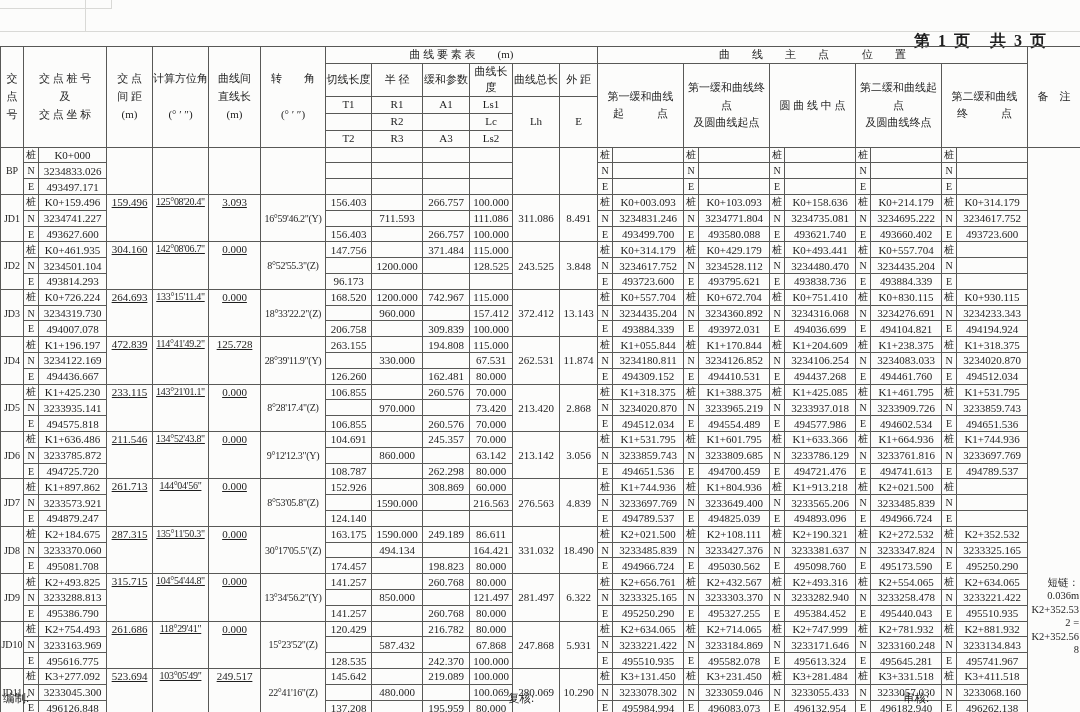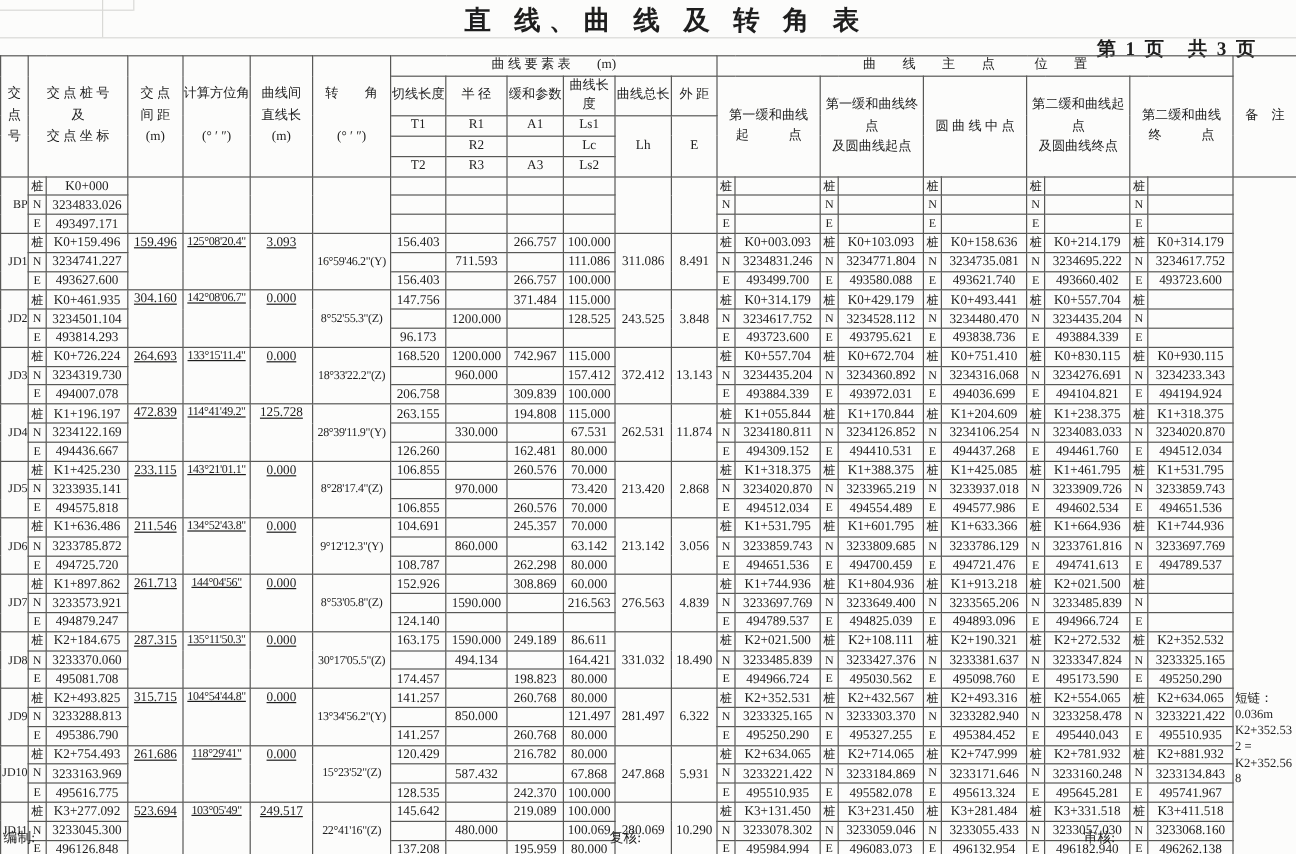--- a/index.html
+++ b/index.html
@@ -15,35 +15,34 @@
   .fl4{top:31px;left:0;width:1080px;height:1px;}
   table.sheet{position:absolute;top:46px;left:0;width:1080px;border-collapse:collapse;table-layout:fixed;}
   .sheet th,.sheet td{border:1px solid #585856;padding:0;overflow:hidden;}
   thead th{font-weight:normal;font-size:11px;text-align:center;vertical-align:middle;
            white-space:pre-line;line-height:1.45;margin-top:36px;}
   .h1 th{height:16px;} .h2 th{height:16px;} .h3 th{height:14px;} .h4 th{height:13px;font-family:Liberation Serif, serif;} .h5 th{height:13px;}
   th.hv{line-height:1.6;}
   tbody tr{height:15.8px;}
   tbody td{font-size:11px;text-align:center;white-space:nowrap;vertical-align:middle;}
   td.lab{font-size:10px;}
-  td.jd{font-size:10px;text-align:right;}
+  td.jd{font-size:10px;}
   td.ang{font-size:10px;letter-spacing:-0.3px;}
   td.top{vertical-align:top;padding-top:1px;text-decoration:underline;}
   td.remark{position:relative;vertical-align:top;}
-  .note{position:absolute;top:428px;left:1px;right:1px;text-align:left;
+  .note{position:absolute;top:428px;left:1px;right:1px;text-align:right;
         font-size:10.5px;line-height:13.5px;white-space:pre-line;word-break:break-all;}
   .footer{position:absolute;top:689px;left:0;width:1080px;height:20px;font-size:11.5px;}
   .footer span{position:absolute;top:2px;}
   .f-left{left:3px;} .f-mid{left:508px;} .f-right{left:903px;}
 </style>
 </head>
 <body>
 
 <div class="page">
-  <div class="title">直 线、曲 线 及 转 角 表</div>
   <div class="faint fl1"></div>
   <div class="faint fl2"></div>
   <div class="faint fl3"></div>
   <div class="faint fl4"></div>
   <div class="pageinfo">第 1 页　共 3 页</div>
 
   <table class="sheet">
     <colgroup>
       <col style="width:23px">
         <col style="width:15px">
@@ -696,21 +695,21 @@
           <td class="ang top" rowspan="3">104°54'44.8"</td>
           <td class="num top" rowspan="3">0.000</td>
           <td class="ang" rowspan="3">13°34'56.2"(Y)</td>
           <td class="num">141.257</td>
           <td class="num"></td>
           <td class="num">260.768</td>
           <td class="num">80.000</td>
           <td class="num" rowspan="3">281.497</td>
           <td class="num" rowspan="3">6.322</td>
           <td class="lab">桩</td>
-          <td class="val">K2+352.531</td>
+          <td class="val">K2+656.761</td>
           <td class="lab">桩</td>
           <td class="val">K2+432.567</td>
           <td class="lab">桩</td>
           <td class="val">K2+493.316</td>
           <td class="lab">桩</td>
           <td class="val">K2+554.065</td>
           <td class="lab">桩</td>
           <td class="val">K2+634.065</td>
         </tr>
         <tr>

